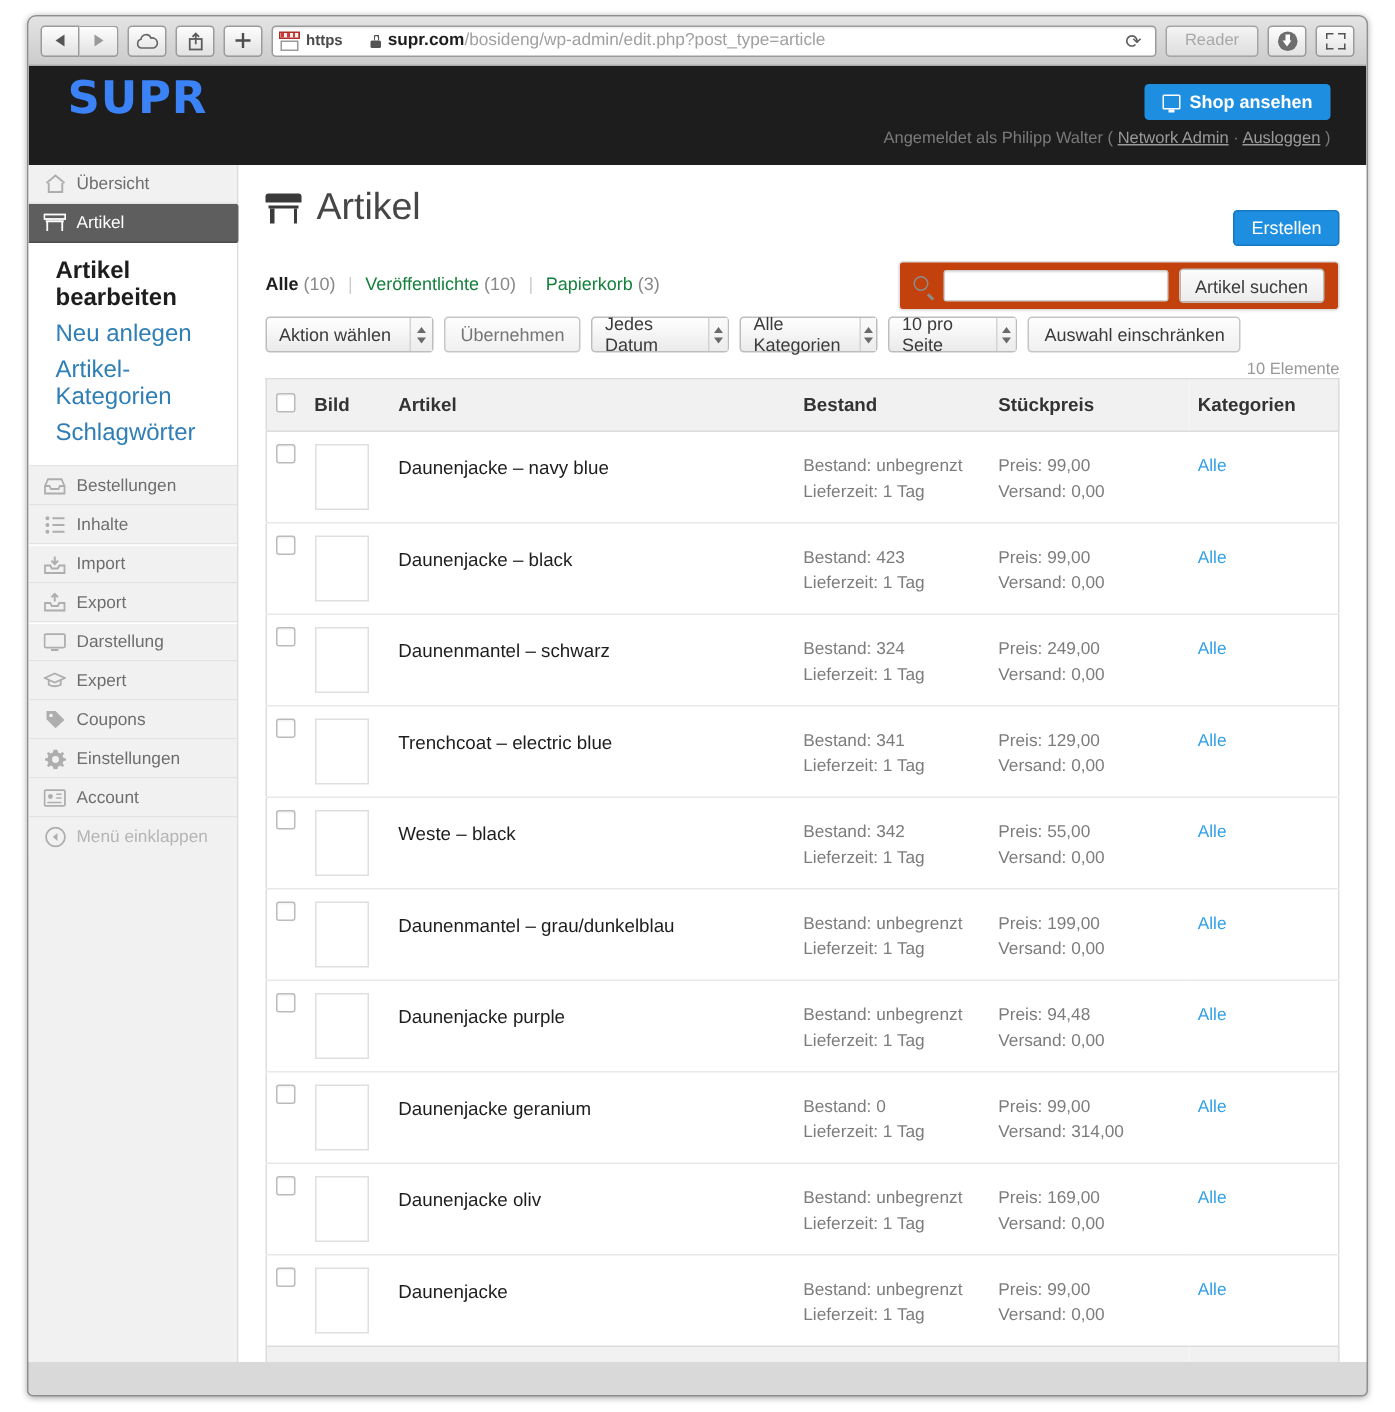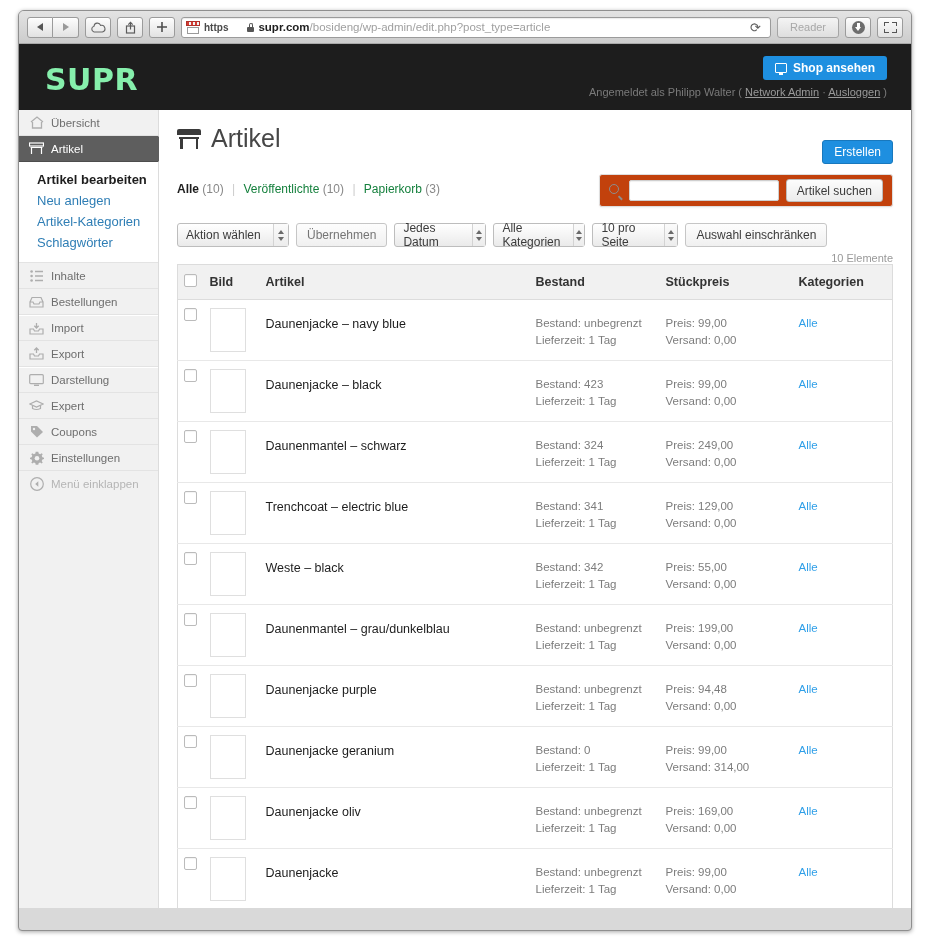--- a/index.html
+++ b/index.html
@@ -93,22 +93,22 @@
   .fsq span:nth-child(2){right:0;top:0;border-left:none;border-bottom:none;}
   .fsq span:nth-child(3){left:0;bottom:0;border-right:none;border-top:none;}
   .fsq span:nth-child(4){right:0;bottom:0;border-left:none;border-top:none;}
 
   
   .viewport { height: 864px; background:#f4f4f4; position:relative; overflow:hidden;}
   .admin-header {
     height: 66px; background:#1d1d1d; position:relative;
   }
   .supr-logo {
-    position:absolute; left:26px; top:18px;
-    font-size:30px; font-weight:800; color:#86efac; letter-spacing:.5px;
+    position:absolute; left:26px; top:4px;
+    font-size:30px; font-weight:800; color:#3b82f6; letter-spacing:.5px;
     font-family:"DejaVu Sans", sans-serif;
   }
   .shop-btn {
     position:absolute; right:24px; top:12px;
     background:#1e8fe0; color:#fff; border:none; border-radius:3px;
     height:24px; padding:0 12px; font-size:12px; font-weight:700;
     display:flex; align-items:center; gap:6px; cursor:pointer;
     font-family:"Liberation Sans", sans-serif;
   }
   .monitor-ico{ width:12px;height:10px;border:1.5px solid #fff;border-radius:1px;position:relative;}
@@ -140,21 +140,21 @@
   .menu-item.active:after{
     content:""; position:absolute; right:-12px; top:0;
     border-top:13px solid transparent; border-bottom:13px solid transparent;
     border-left:12px solid #5e5e5e;
   }
   .menu-item.collapse { color:#b5b5b5; border-bottom:none; }
   .mi-ico{ width:15px;height:14px;flex:none;display:flex;align-items:center;justify-content:center;color:#aeaeae; }
   .menu-item.active .mi-ico{ color:#fff; }
   .submenu { background:#fff; padding:7px 0 9px 0; border-bottom:1px solid #e3e3e3;}
   .submenu div {
-    font-size:13px; padding:3px 0 3px 18px; color:#2f7eb5; cursor:pointer;
+    font-size:16px; padding:3px 0 3px 18px; color:#2f7eb5; cursor:pointer;
   }
   .submenu div.cur { color:#1d1d1d; font-weight:700; }
 
   
   .content { flex:1; background:#fff; position:relative; padding: 14px 18px 0 18px; }
 
   .page-title-row { display:flex; align-items:flex-start; }
   .page-title { display:flex; align-items:center; gap:10px; }
   .title-ico { width:24px; height:20px; position:relative; }
   .title-ico .awn { position:absolute; top:0; left:0; width:24px; height:6px; background:#3a3a3a; border-radius:2px 2px 0 0;}
@@ -189,21 +189,21 @@
     font-size:12px; padding:0 5px; font-family:"Liberation Sans", sans-serif;
     box-shadow: 0 1px 1px rgba(0,0,0,.06) inset;
   }
   .s-btn {
     height:23px; padding:0 10px; font-size:12px; color:#3b3b3b;
     border:1px solid #bdbdbd; border-radius:3px;
     background: linear-gradient(to bottom,#fcfcfc,#ececec); cursor:pointer;
     font-family:"Liberation Sans", sans-serif;
   }
 
-  .filterbar { margin-top:16px; display:flex; align-items:flex-end; gap:7px; }
+  .filterbar { margin-top:4px; display:flex; align-items:flex-end; gap:7px; }
   .sel {
     height:24px; border:1px solid #bdbdbd; border-radius:3px;
     background: linear-gradient(to bottom,#ffffff,#eaeaea);
     display:flex; align-items:center; font-size:12px; color:#3b3b3b;
     padding:0 0 0 8px; cursor:pointer; position:relative;
     font-family:"Liberation Sans", sans-serif;
   }
   .sel .lab { padding-right:8px; }
   .sel .arrows {
     width:15px; height:22px; border-left:1px solid #d3d3d3;
@@ -360,39 +360,39 @@
 
           <div class="submenu">
             <div class="cur">Artikel bearbeiten</div>
             <div>Neu anlegen</div>
             <div>Artikel-Kategorien</div>
             <div>Schlagwörter</div>
           </div>
 
           <div class="menu-item">
             <span class="mi-ico">
+              <svg width="15" height="12" viewBox="0 0 15 12">
+                  <path d="M1 6 L1 11 L14 11 L14 6 L11 6 L10 8 L5 8 L4 6 Z M1 6 L3 1.5 L12 1.5 L14 6" fill="none" stroke="currentColor" stroke-width="1.2"></path>
+                </svg>
+            </span>
+            <span>Bestellungen</span>
+          </div>
+
+          <div class="menu-item">
+            <span class="mi-ico">
               <svg width="14" height="12" viewBox="0 0 14 12">
                   <path d="M5 1.5 L13 1.5 M5 6 L13 6 M5 10.5 L13 10.5" stroke="currentColor" stroke-width="1.4"></path>
                   <circle cx="1.6" cy="1.5" r="1.3" fill="currentColor"></circle>
                   <circle cx="1.6" cy="6" r="1.3" fill="currentColor"></circle>
                   <circle cx="1.6" cy="10.5" r="1.3" fill="currentColor"></circle>
                 </svg>
             </span>
             <span>Inhalte</span>
           </div>
 
-          <div class="menu-item">
-            <span class="mi-ico">
-              <svg width="15" height="12" viewBox="0 0 15 12">
-                  <path d="M1 6 L1 11 L14 11 L14 6 L11 6 L10 8 L5 8 L4 6 Z M1 6 L3 1.5 L12 1.5 L14 6" fill="none" stroke="currentColor" stroke-width="1.2"></path>
-                </svg>
-            </span>
-            <span>Bestellungen</span>
-          </div>
-
           <div class="menu-item sep-top">
             <span class="mi-ico">
               <svg width="15" height="13" viewBox="0 0 15 13">
                   <path d="M1 7 L1 12 L14 12 L14 7 L10.5 7 L9.5 9 L5.5 9 L4.5 7 Z" fill="none" stroke="currentColor" stroke-width="1.2"></path>
                   <path d="M7.5 1 L7.5 6 M5.3 3.8 L7.5 6 L9.7 3.8" fill="none" stroke="currentColor" stroke-width="1.3"></path>
                 </svg>
             </span>
             <span>Import</span>
           </div>
 
@@ -439,20 +439,30 @@
           <div class="menu-item">
             <span class="mi-ico">
               <svg width="14" height="14" viewBox="0 0 14 14">
                   <path d="M7 0.8 L8.3 0.8 L8.7 2.6 L10.2 3.3 L11.7 2.3 L12.7 3.3 L11.7 4.8 L12.4 6.3 L14 6.7 L14 8 L12.4 8.4 L11.7 9.9 L12.7 11.4 L11.7 12.4 L10.2 11.4 L8.7 12.1 L8.3 13.8 L7 13.8 L5.7 13.8 L5.3 12.1 L3.8 11.4 L2.3 12.4 L1.3 11.4 L2.3 9.9 L1.6 8.4 L0 8 L0 6.7 L1.6 6.3 L2.3 4.8 L1.3 3.3 L2.3 2.3 L3.8 3.3 L5.3 2.6 L5.7 0.8 Z" fill="currentColor"></path>
                   <circle cx="7" cy="7.3" r="2.3" fill="#f1f1f1"></circle>
                 </svg>
             </span>
             <span>Einstellungen</span>
           </div>
 
+          <div class="menu-item">
+            <span class="mi-ico">
+              <svg width="15" height="12" viewBox="0 0 15 12">
+                  <rect x="0.7" y="0.7" width="13.6" height="10.6" rx="1" fill="none" stroke="currentColor" stroke-width="1.2"></rect>
+                  <circle cx="4.6" cy="5" r="1.6" fill="currentColor"></circle>
+                  <path d="M8.5 3.5 L12 3.5 M8.5 6 L12 6 M2.5 9 L12 9" stroke="currentColor" stroke-width="1.1"></path>
+                </svg>
+            </span>
+            <span>Account</span>
+          </div>
 
           <div class="menu-item collapse">
             <span class="mi-ico">
               <svg width="14" height="14" viewBox="0 0 14 14">
                   <circle cx="7" cy="7" r="6.3" fill="none" stroke="currentColor" stroke-width="1.2"></circle>
                   <path d="M8.3 4.3 L5.2 7 L8.3 9.7 Z" fill="currentColor"></path>
                 </svg>
             </span>
             <span>Menü einklappen</span>
           </div>

